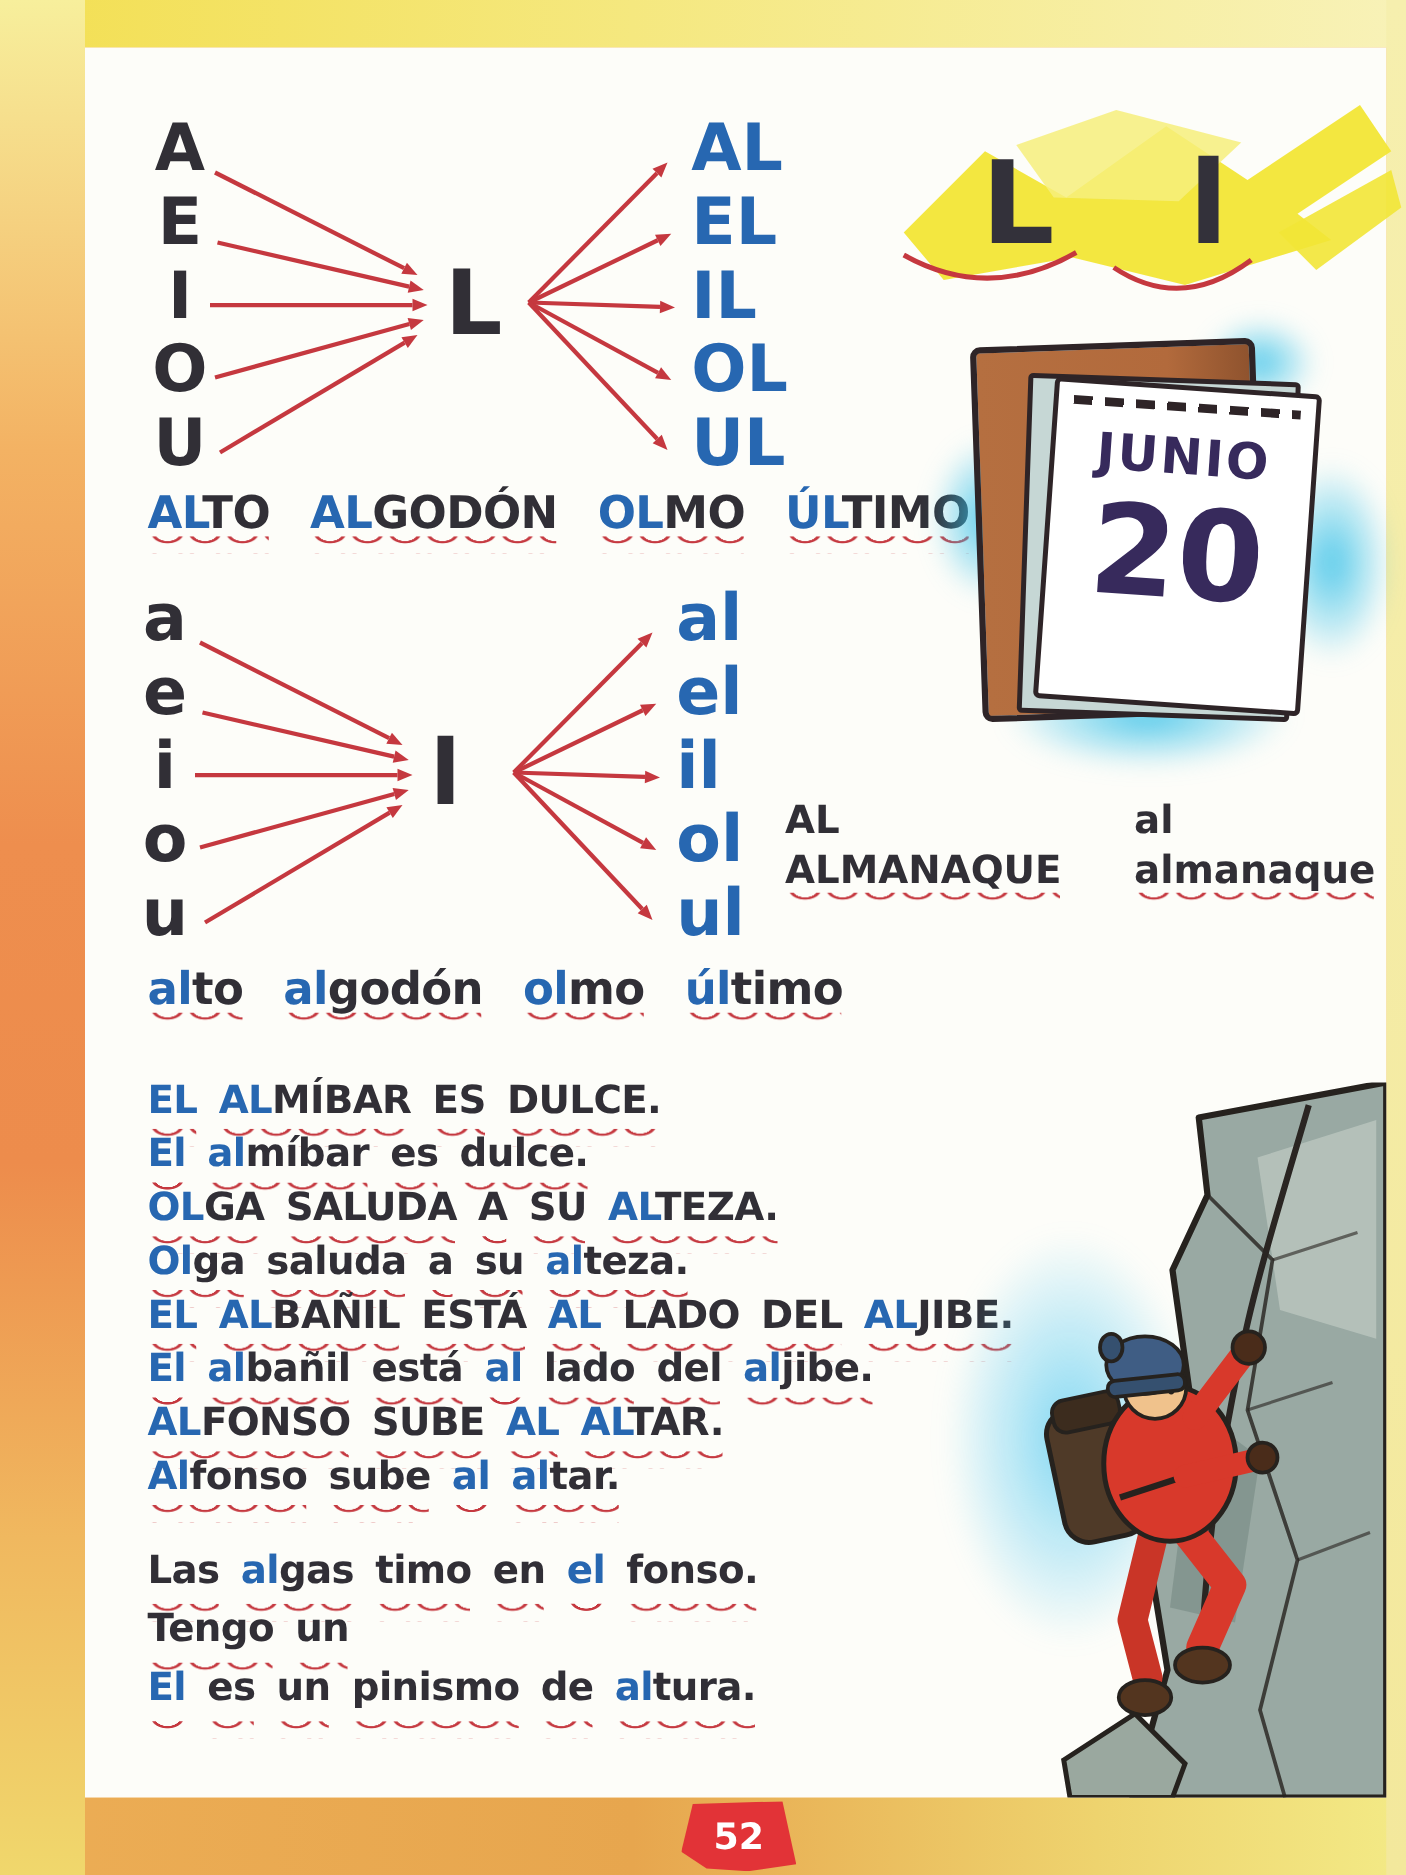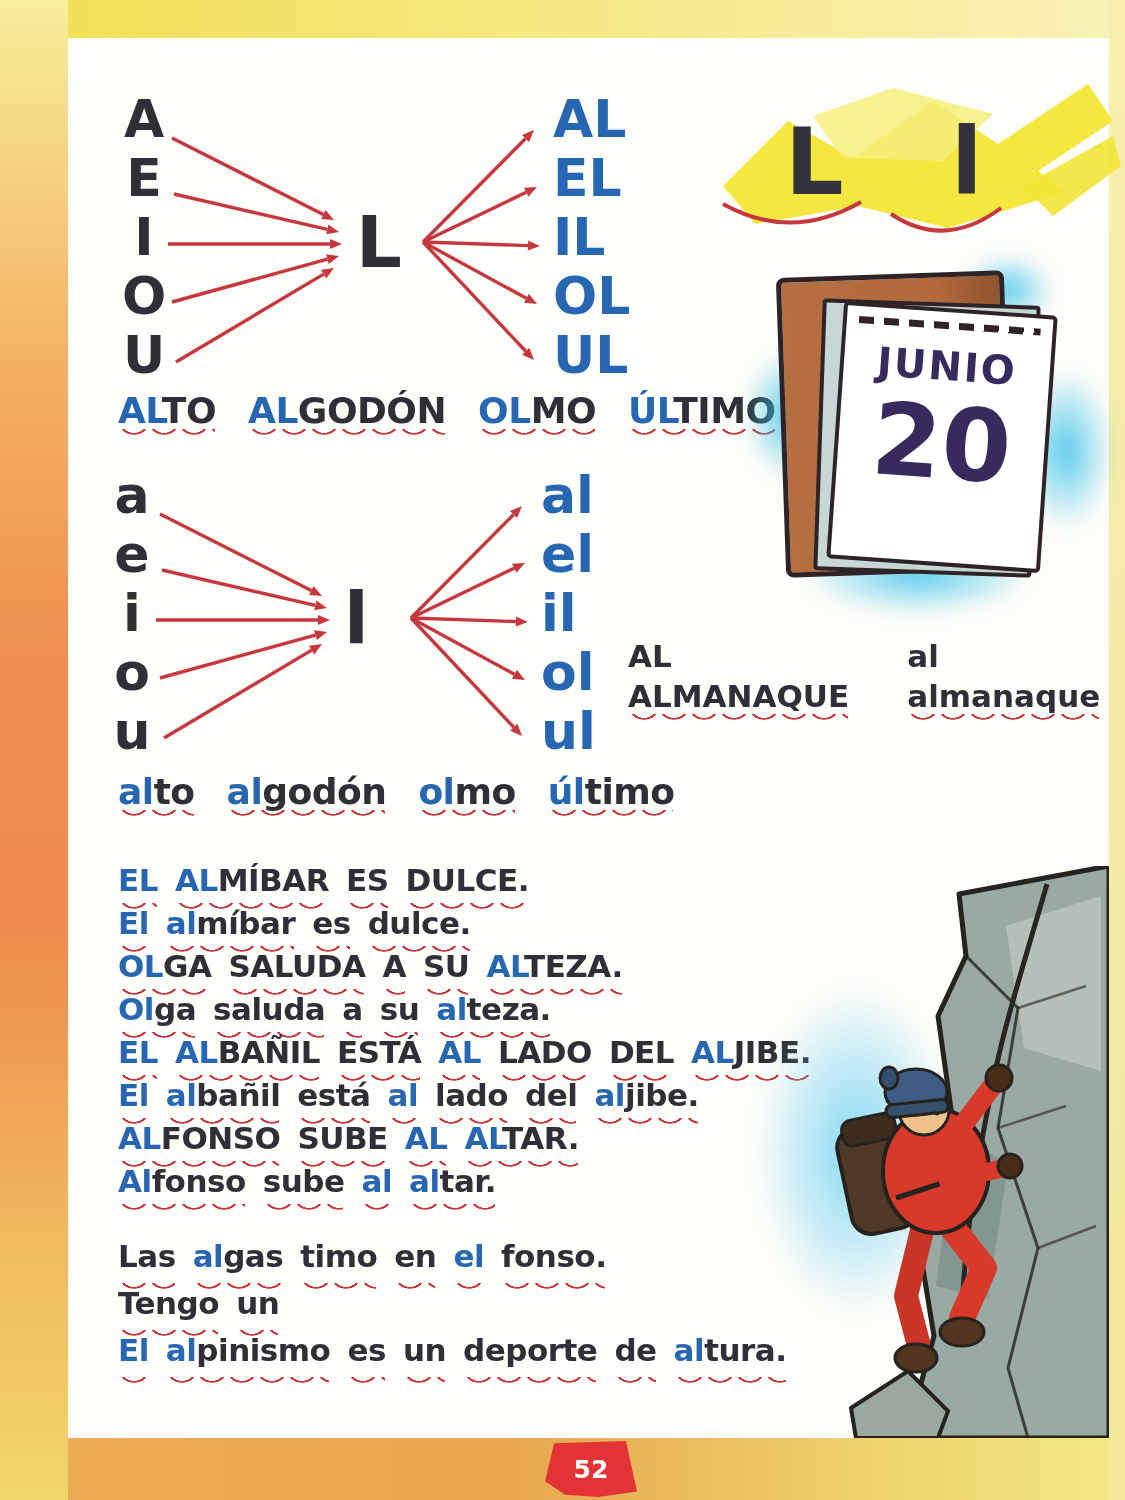--- a/index.html
+++ b/index.html
@@ -77,21 +77,21 @@
   .cal-day   { text-align:center; font-size:100px; line-height:110px; font-weight:700;
                color:#372a5c; }
   
   .climber-wrap { position:absolute; left:688px; top:828px; width:353px; height:572px; }
   .climber-wrap svg { position:absolute; left:0; top:0; }
   
   .page-num { position:absolute; left:545px; top:1441px; width:92px; height:56px;
               background:#e23337;
               clip-path:polygon(10% 4%, 88% 0, 100% 90%, 58% 100%, 22% 96%, 0 72%);
               display:flex; align-items:center; justify-content:center;
-              color:#fff; font-size:25px; font-weight:700; }
+              color:#fff; font-size:29px; font-weight:700; }
 </style>
 </head>
 <body>
 
 <div class="band-top"></div>
 <div class="band-bottom"></div>
 <div class="band-right"></div>
 <div class="band-left"></div>
 
 <div class="page">
@@ -279,24 +279,23 @@
         <span class="word wavy">en</span>
         <span class="word wavy"><span class="blue">el</span></span>
         <span class="word wavy">fonso.</span>
       </div>
       <div class="line">
         <span class="word wavy">Tengo</span>
         <span class="word wavy">un</span>
       </div>
       <div class="line">
         <span class="word wavy"><span class="blue">El</span></span>
-        <span class="word wavy"><span class="blue">al</span>pinismo</span>
         <span class="word wavy">es</span>
         <span class="word wavy">un</span>
-        <span class="word wavy">deporte</span>
+        <span class="word wavy">pinismo</span>
         <span class="word wavy">de</span>
         <span class="word wavy"><span class="blue">al</span>tura.</span>
       </div>
     </div>
 
   <div class="calendar">
     <div class="glow" style="left:-18px; top:90px; width:90px; height:130px;"></div>
     <div class="glow" style="left:255px; top:110px; width:95px; height:160px;"></div>
     <div class="glow" style="left:40px; top:270px; width:230px; height:85px;"></div>
     <div class="glow" style="left:200px; top:-5px; width:90px; height:70px;"></div>

